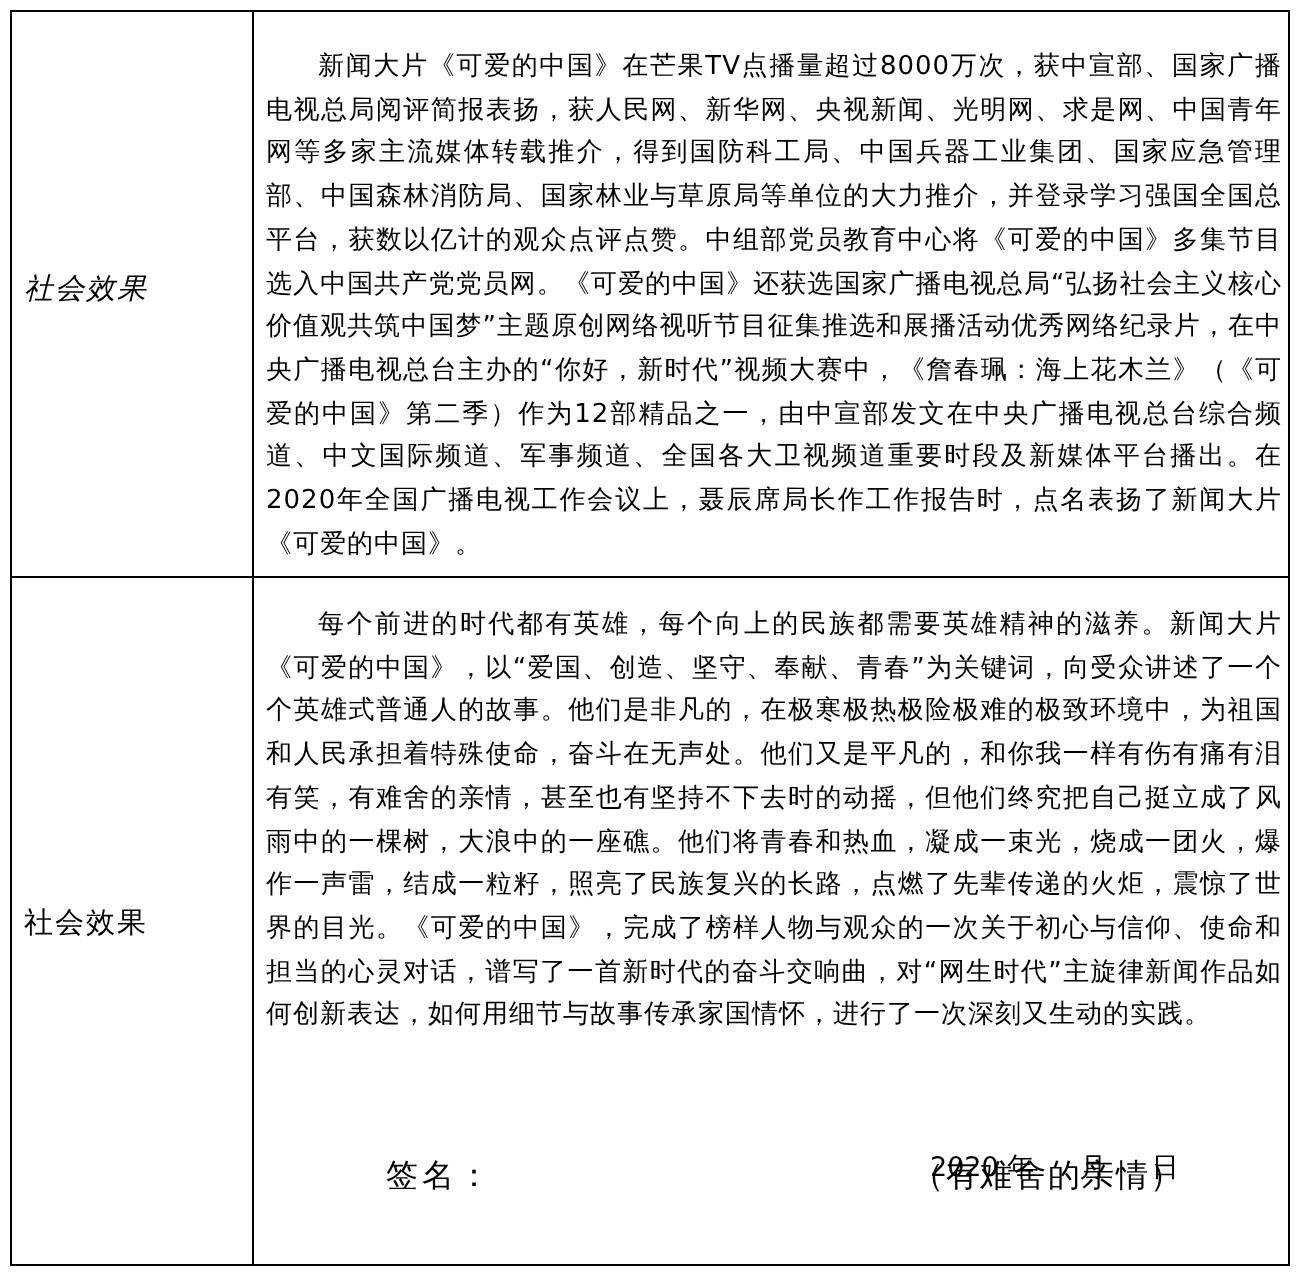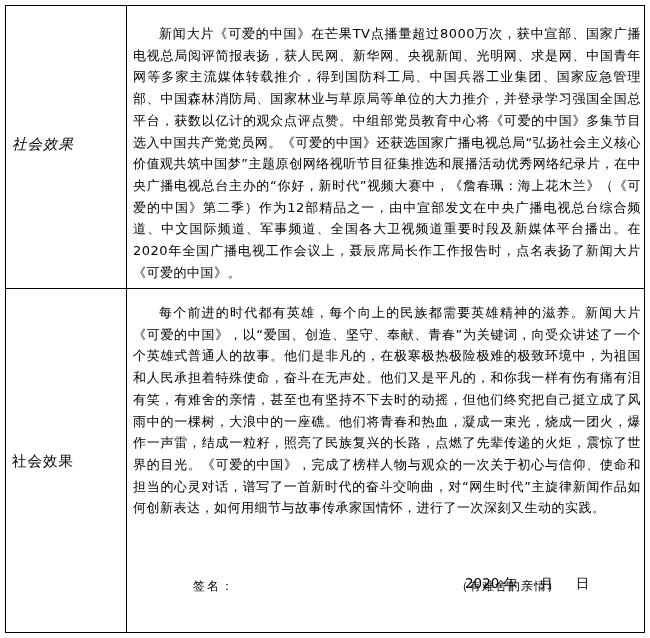--- a/index.html
+++ b/index.html
@@ -9,21 +9,21 @@
            border:1px solid #000; box-sizing:border-box; }
     .vline { position:absolute; left:120px; top:0; width:1px; height:100%; background:#000; }
     .hline { position:absolute; left:0; top:282px; width:100%; height:1px; background:#000; }
     .label { position:absolute; left:6px; font-size:14.5px; letter-spacing:1px; }
     .label.r1 { top:129px;font-style:italic; }
     .label.r2 { top:446px; }
     .para { position:absolute; left:127px; width:508px; font-size:13px;
             line-height:21.7px; text-align:justify; text-indent:2em; letter-spacing:0.5px; }
     .para.p1 { top:17px; }
     .para.p2 { top:296px; }
-    .sig { position:absolute; font-size:12px; }
+    .sig { position:absolute; font-size:16px; }
     .sig.name { left:193px; top:578px; letter-spacing:2px; }
     .sig.seal { left:456px; top:578px; letter-spacing:1px; }
     .sig.date { left:465px; top:575px; font-size:13.5px; }
     .sig.date span { display:inline-block; }
   </style>
 </head>
 <body>
 
 <div class="tbl">
   <div class="vline"></div>

